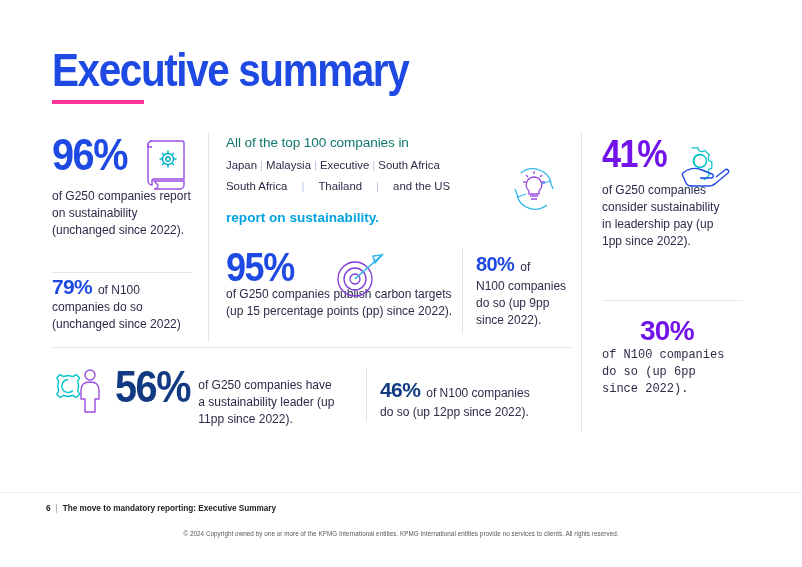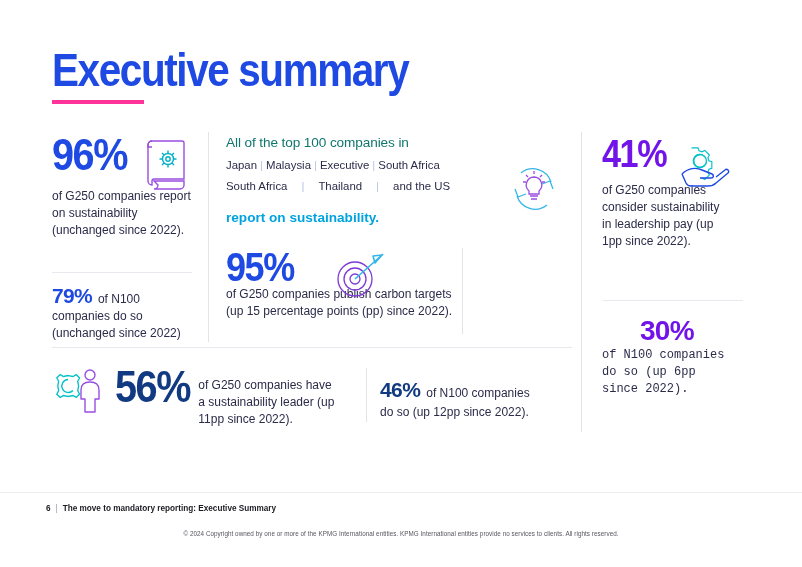--- a/index.html
+++ b/index.html
@@ -61,21 +61,21 @@
   .purple    { color: #7213ea; }
 
   
   #block-96 { position: absolute; left: 52px; top: 134px; width: 150px; }
   #stat-96 { font-size: 44px; transform: scaleX(0.9); transform-origin: left top; }
   #block-96 .body-txt { margin-top: 12px; }
 
   #icon-scroll { position: absolute; left: 142px; top: 137px; }
 
   
-  #block-79 { position: absolute; left: 52px; top: 284px; width: 150px; }
+  #block-79 { position: absolute; left: 52px; top: 275px; width: 150px; }
   .stat-mid { font-size: 21px; font-weight: 700; letter-spacing: -0.7px; }
   .inline-row { display: flex; align-items: baseline; gap: 6px; }
 
   
   #block-countries { position: absolute; left: 226px; top: 135px; width: 290px; }
   #countries-head {
     font-size: 13.6px; font-weight: 400; color: #0f766e; letter-spacing: -0.1px;
   }
   .country-row {
     display: flex; align-items: baseline;
@@ -236,20 +236,27 @@
         <circle cx="23" cy="30" r="5"></circle>
       </g>
       <g stroke="#35b6e8" stroke-width="1.6" fill="none" stroke-linejoin="round">
         <path d="M23 30 L50 6"></path>
         <path d="M50 6 l-9 1 l2 7 z"></path>
         <path d="M50 6 l1 -1"></path>
       </g>
     </svg>
   </div>
 
+  <div id="block-80">
+    <div class="inline-row">
+      <span class="stat-mid blue-deep" id="stat-80">80%</span>
+      <span class="body-txt">of</span>
+    </div>
+    <div class="body-txt">N100 companies do so (up 9pp since 2022).</div>
+  </div>
 
   <div id="block-41">
     <div class="stat-big purple" id="stat-41">41%</div>
     <div class="body-txt">of G250 companies consider sustainability in leadership pay (up 1pp since 2022).</div>
   </div>
 
   <div id="icon-hand">
     <svg width="62" height="62" viewBox="0 0 62 62">
       <g stroke="#00c2c7" stroke-width="1.4" fill="none">
         <path d="M25 6 h8 l1.2 3.6 l3.6 1.2 l3.4 -1.8 l5.6 5.6 l-1.8 3.4 l1.2 3.6 l3.6 1.2 v8 l-3.6 1.2 l-1.2 3.6 l1.8 3.4 l-5.6 5.6 l-3.4 -1.8" transform="translate(-7,-2) scale(0.82)"></path>

